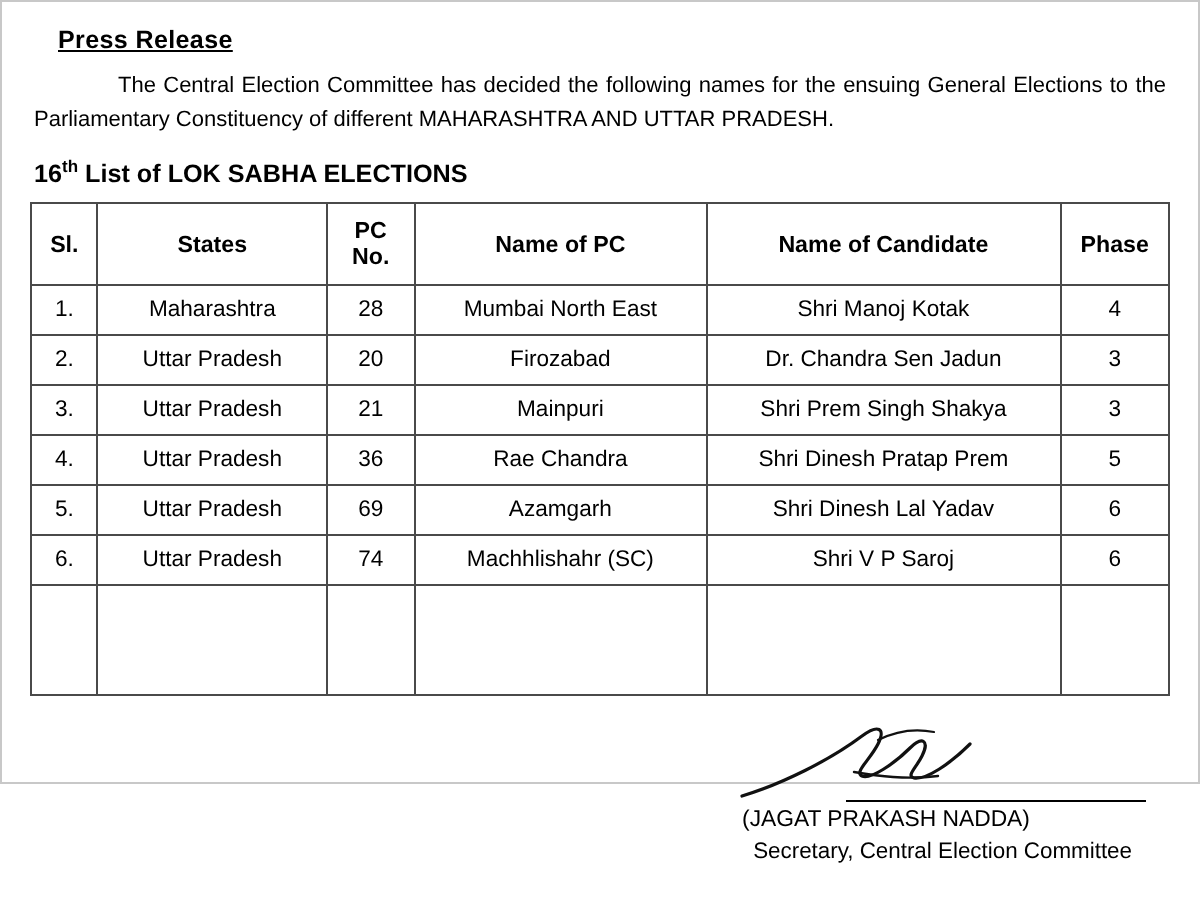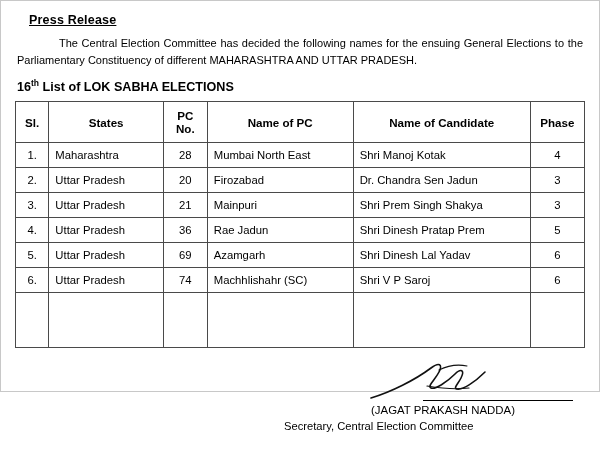--- a/index.html
+++ b/index.html
@@ -58,21 +58,21 @@
     padding: 5px 6px;
     vertical-align: middle;
   }
   table.list th {
     font-weight: bold;
     text-align: center;
     height: 30px;
     font-size: 11.6px;
   }
   td.c { text-align: center; }
-  td.l { text-align: left; }
+  td.l { text-align: center; }
   .col-sl    { width: 32px; }
   .col-state { width: 110px; }
   .col-pc    { width: 42px; }
   .col-name  { width: 140px; }
   .col-cand  { width: 170px; }
   .col-phase { width: 52px; }
   tbody tr { height: 25px; }
   .filler td { height: 44px; border-top: 1px solid #4a4a4a; }
   .sign-area {
     position: relative;
@@ -97,24 +97,24 @@
     position: absolute;
     right: 12px;
     top: 46px;
     font-size: 11.4px;
     font-weight: normal;
     text-align: center;
     width: 260px;
   }
   .sign-role {
     position: absolute;
-    right: 1px;
+    right: 19px;
     top: 62px;
     font-size: 11.2px;
-    text-align: left;
+    text-align: right;
     width: 300px;
   }
 </style>
 </head>
 <body>
 
 <div class="page">
 
   <div class="title">Press Release</div>
 
@@ -168,21 +168,21 @@
         <td class="l">Uttar Pradesh</td>
         <td class="c">21</td>
         <td class="l">Mainpuri</td>
         <td class="l">Shri Prem Singh Shakya</td>
         <td class="c">3</td>
       </tr>
       <tr>
         <td class="c">4.</td>
         <td class="l">Uttar Pradesh</td>
         <td class="c">36</td>
-        <td class="l">Rae Jadun</td>
+        <td class="l">Rae Chandra</td>
         <td class="l">Shri Dinesh Pratap Prem</td>
         <td class="c">5</td>
       </tr>
       <tr>
         <td class="c">5.</td>
         <td class="l">Uttar Pradesh</td>
         <td class="c">69</td>
         <td class="l">Azamgarh</td>
         <td class="l">Shri Dinesh Lal Yadav</td>
         <td class="c">6</td>

